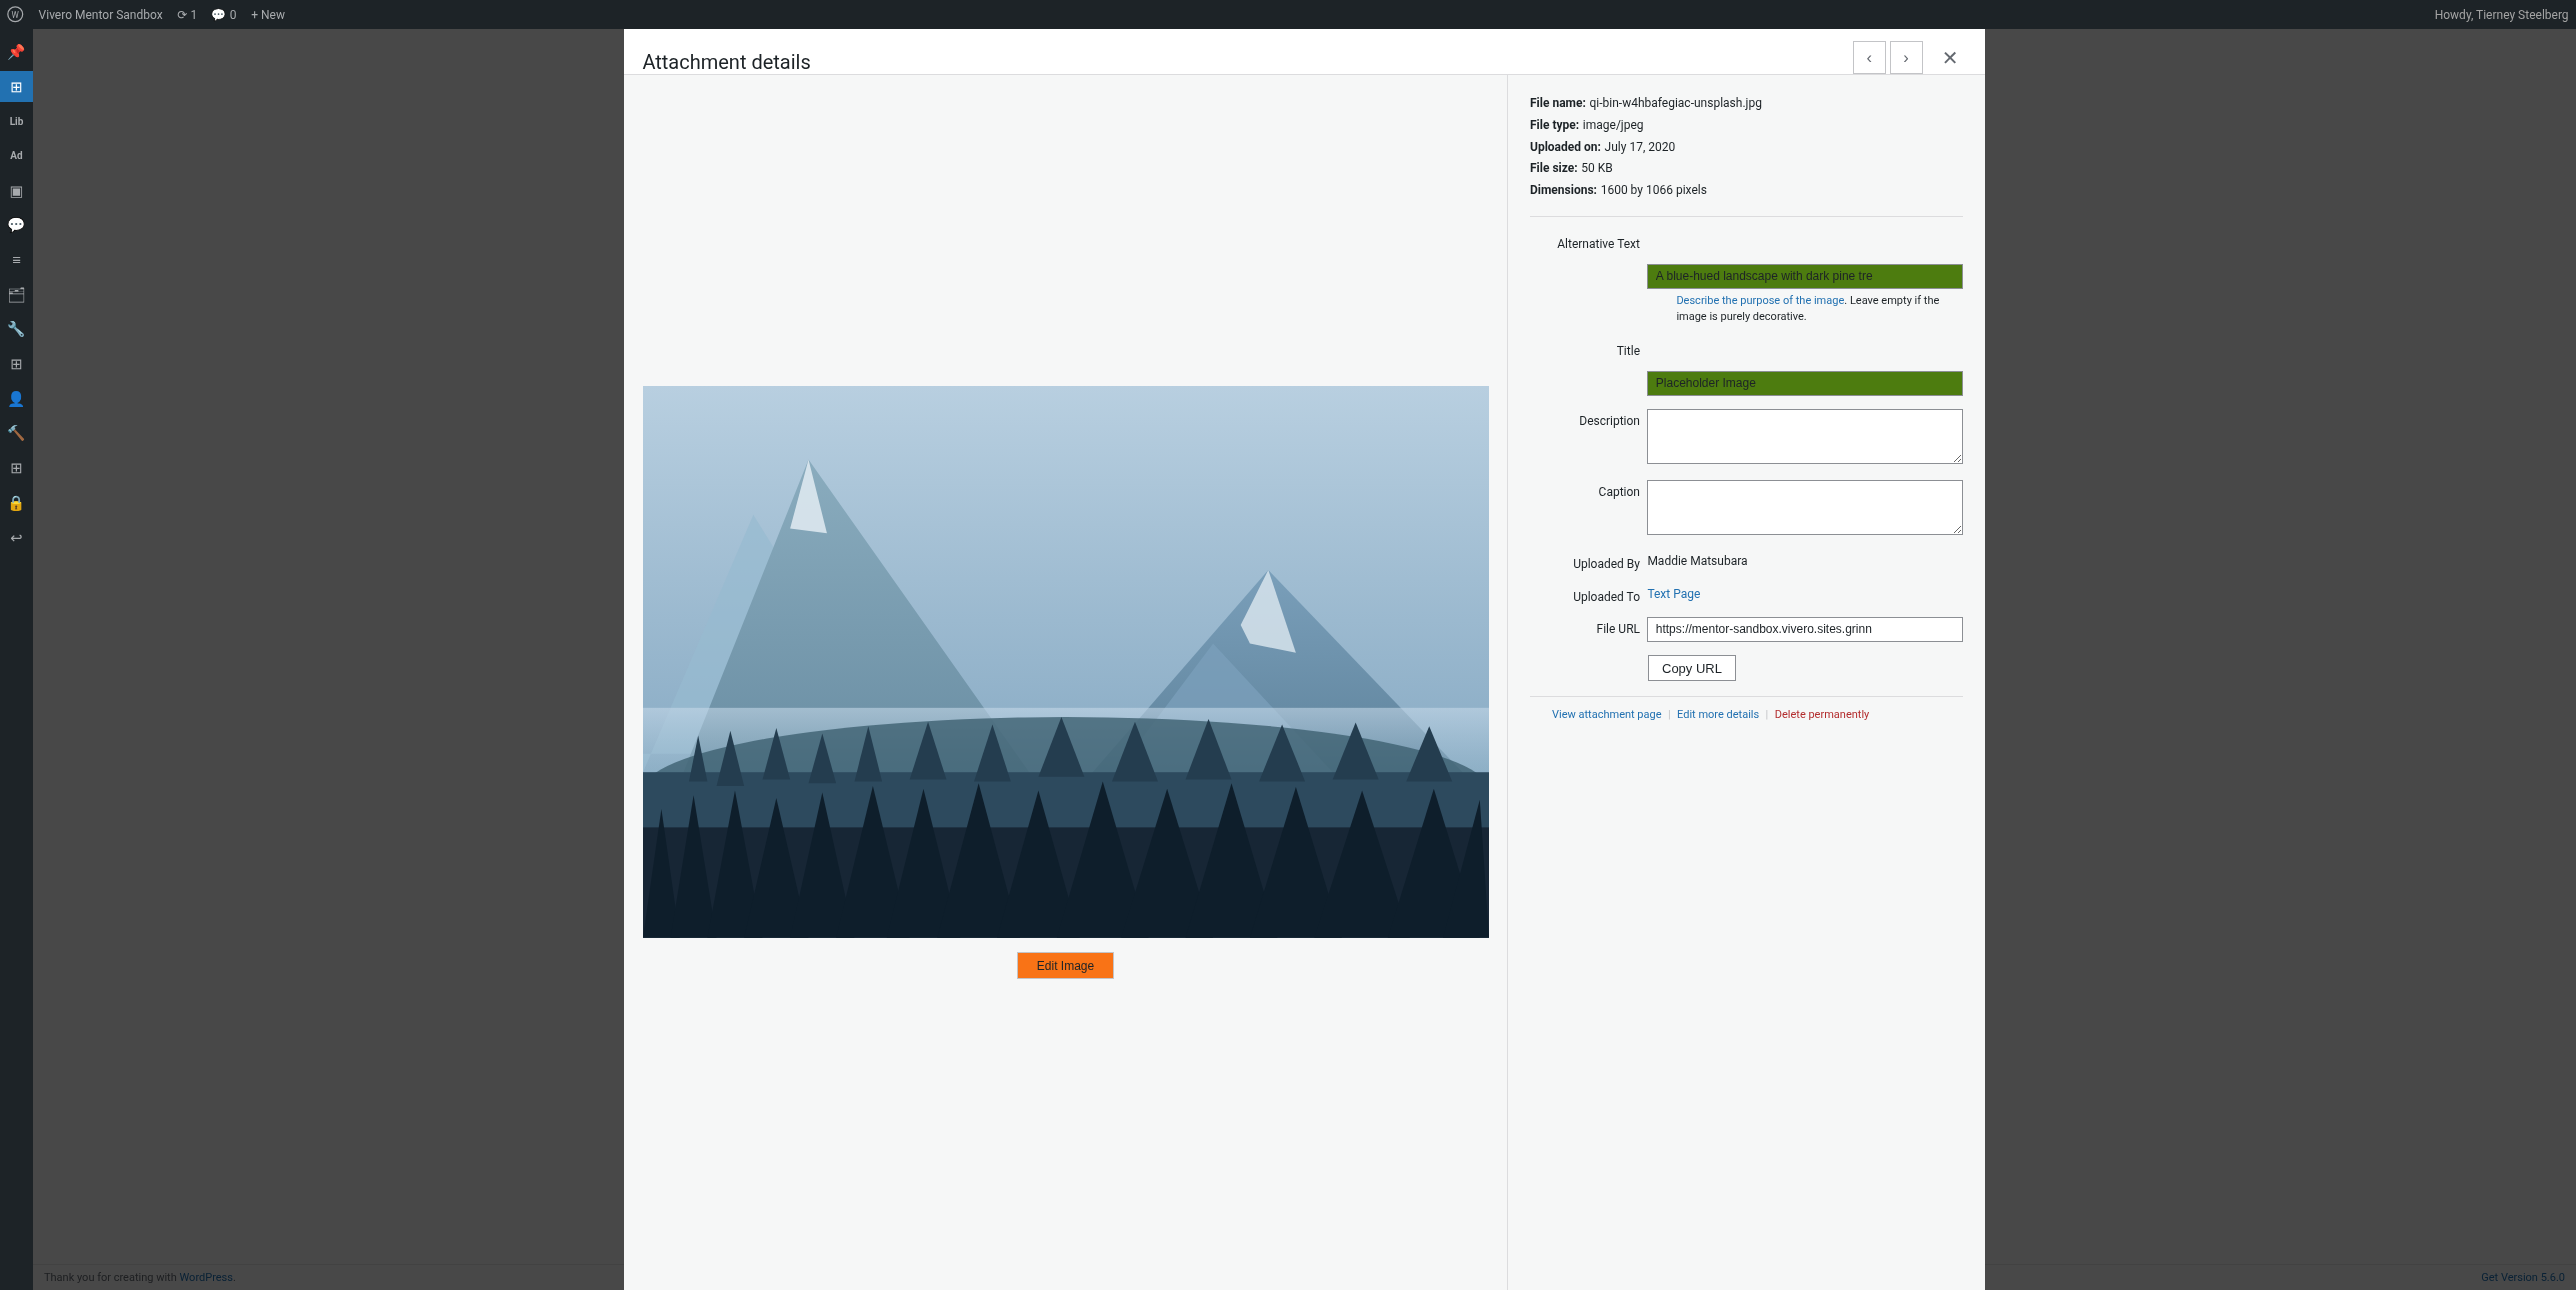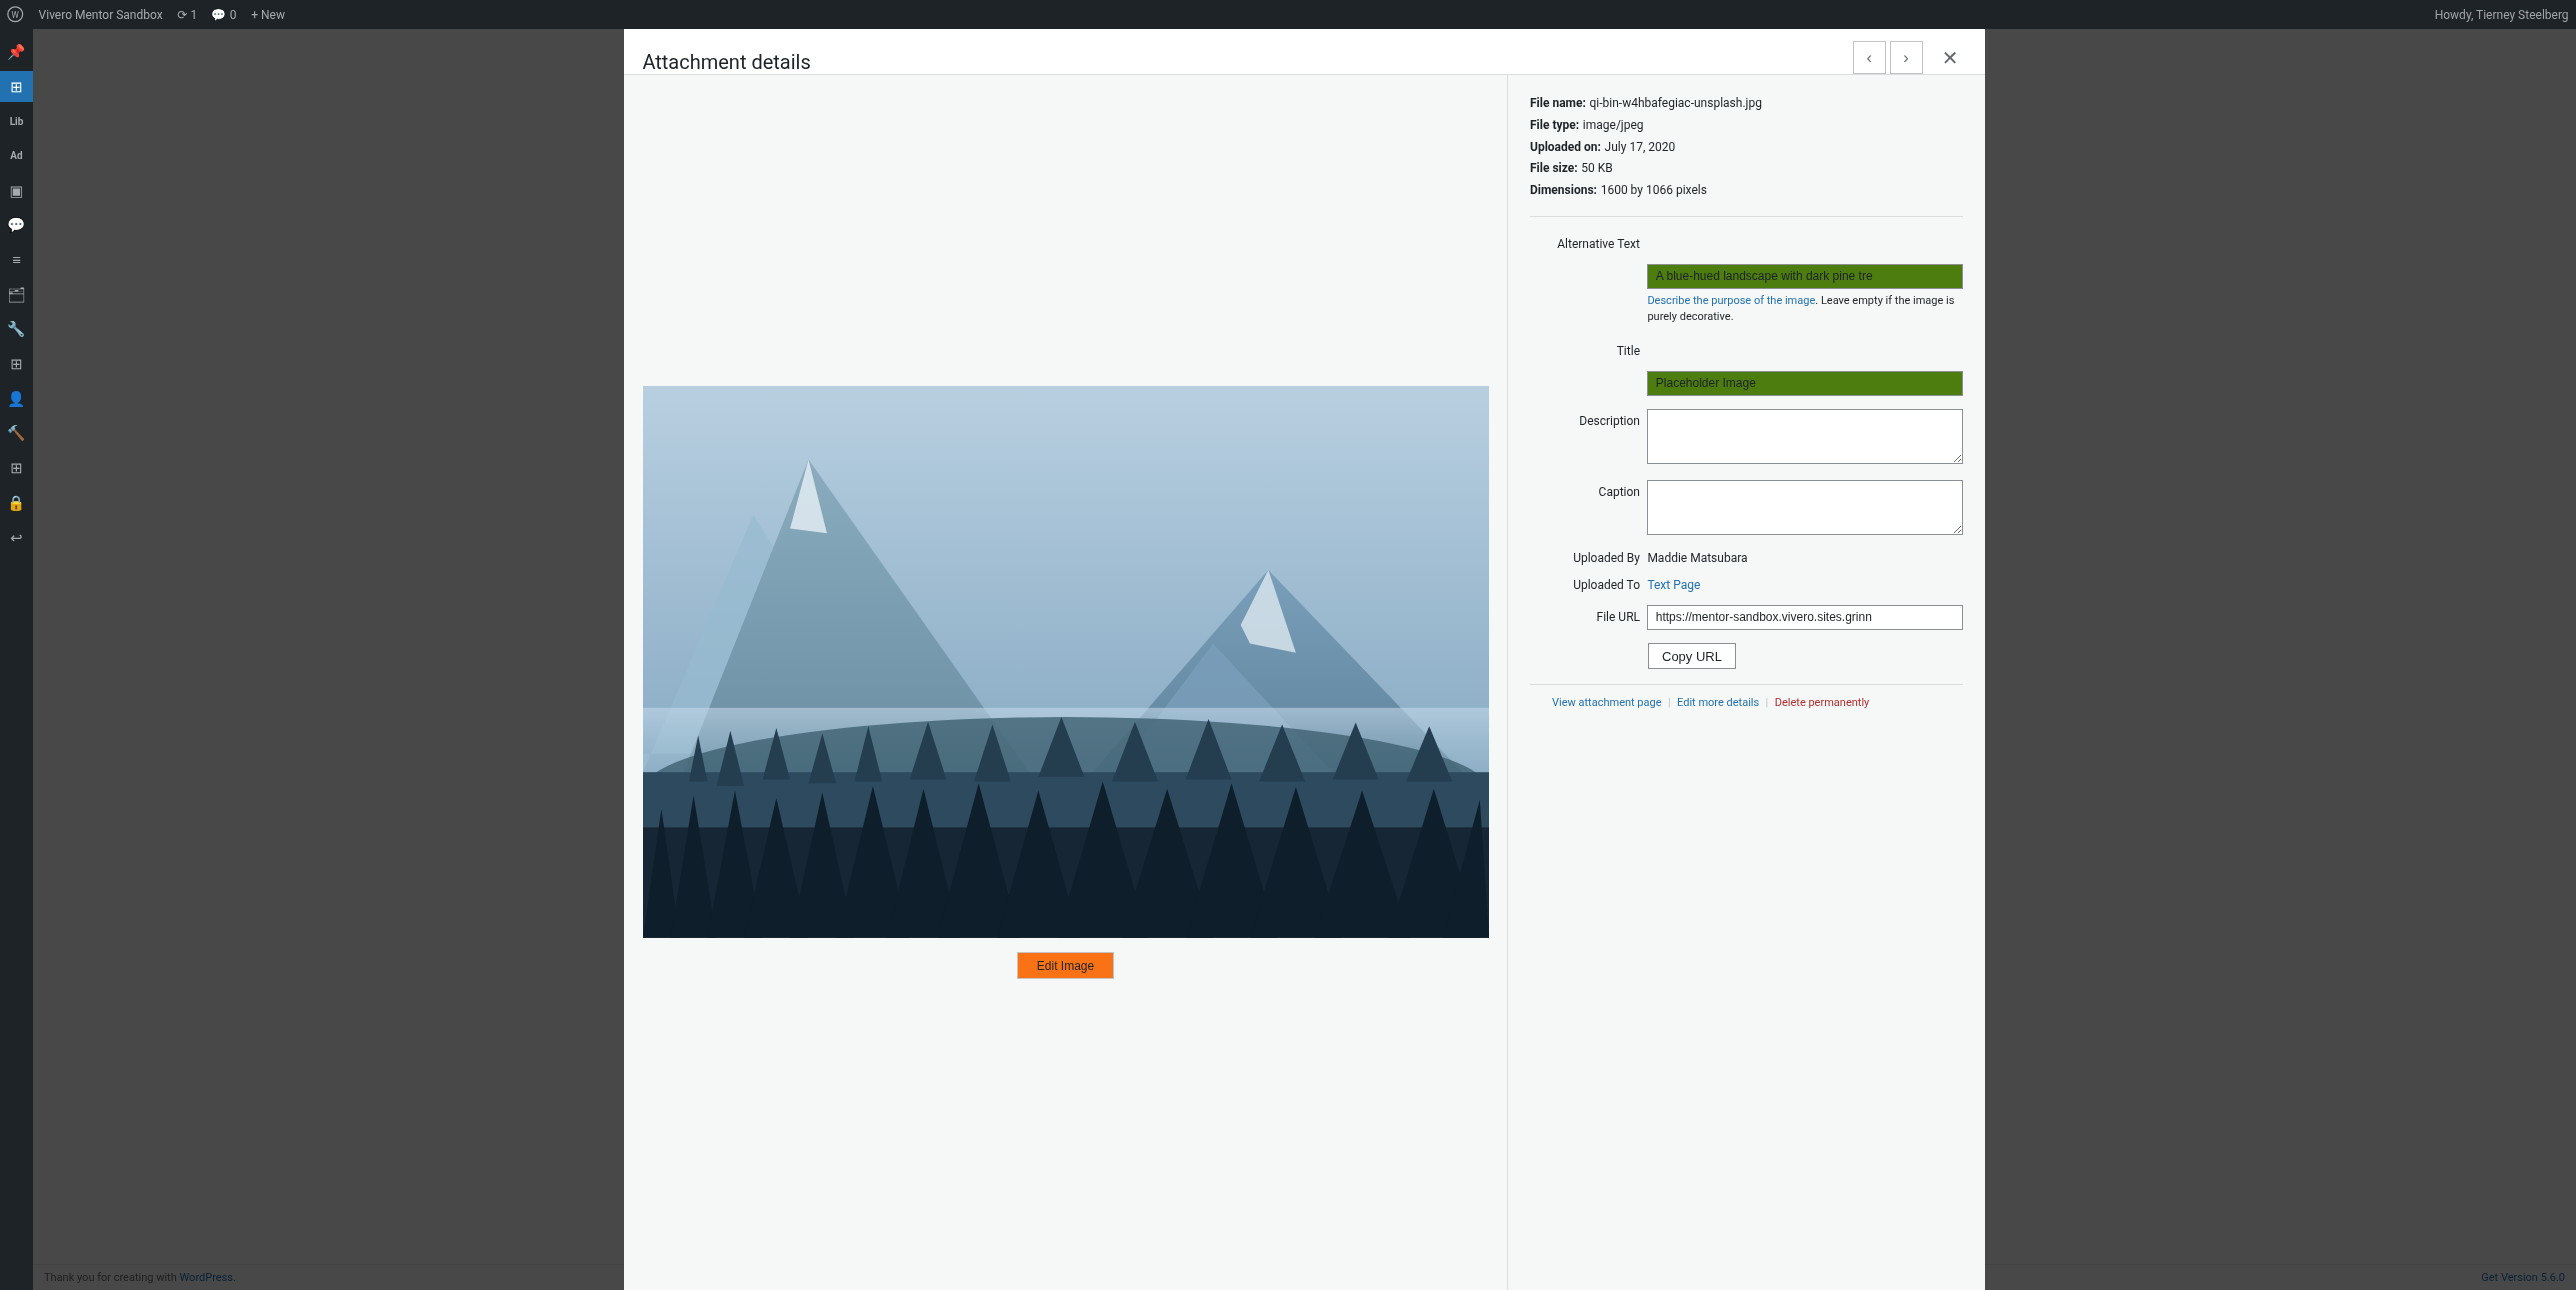--- a/index.html
+++ b/index.html
@@ -246,39 +246,41 @@
       color: #1d2327;
       resize: vertical;
       min-height: 55px;
       outline: none;
     }
     .alt-text-hint {
       margin-top: 3.7px;
       font-size: 11px;
       color: #1d2327;
       line-height: 1.5;
+      margin-left: 29px;
     }
     .alt-text-hint a {
       color: #2271b1;
       text-decoration: none;
     }
 
     
     .meta-row {
       display: flex;
       align-items: center;
       margin-bottom: 13px;
       gap: 7.4px;
     }
     .meta-label {
       width: 110px;
       text-align: right;
       flex-shrink: 0;
       color: #1d2327;
       font-size: 12px;
+      margin-top: 6px;
     }
     .meta-value {
       color: #1d2327;
       font-size: 12px;
     }
     .meta-link {
       color: #2271b1;
       text-decoration: none;
       font-size: 12px;
     }

